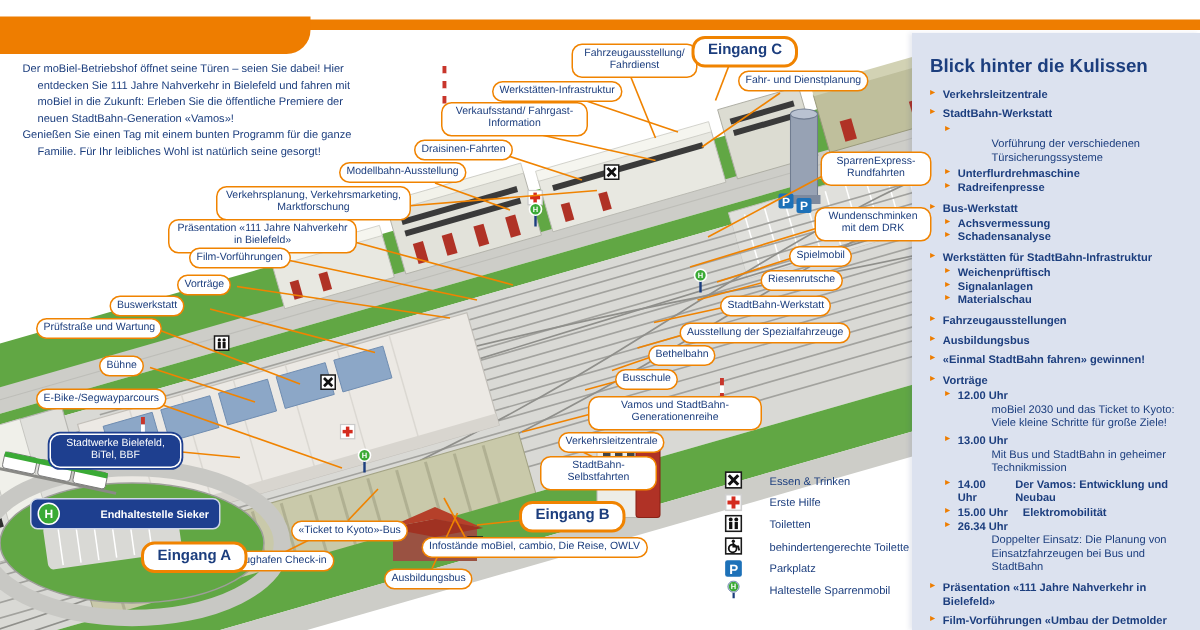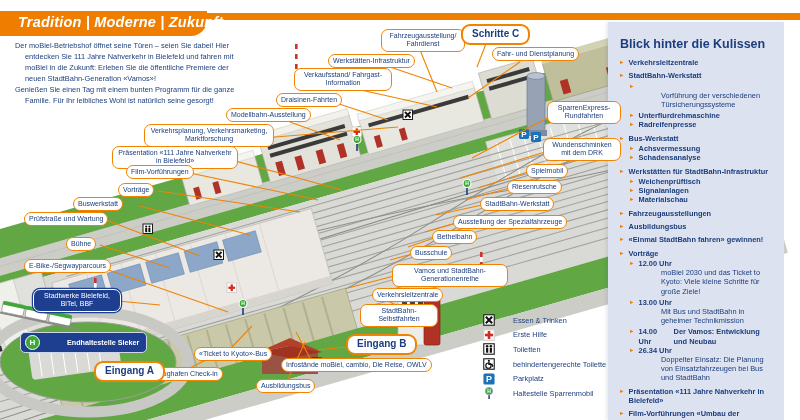--- a/index.html
+++ b/index.html
@@ -33,21 +33,21 @@
   .hstop .hcirc{width:13px;height:13px;border-radius:50%;background:#3AAA35;border:1.6px solid #fff;
                 color:#fff;font-size:8px;font-weight:bold;display:flex;align-items:center;
                 justify-content:center;box-shadow:0 0 0 1px #1E3F8F;}
   .hstop .hlabel{color:#fff;font-size:7.2px;font-weight:bold;white-space:nowrap;margin-left:22px;}
   
   .legend{position:absolute;left:483px;top:313px;z-index:4;}
   .lrow{display:flex;align-items:center;gap:18px;height:14.6px;}
   .lrow .ltxt{color:#1C3E7E;font-size:7.4px;white-space:nowrap;}
   .licon{width:12px;height:12px;flex:0 0 12px;}
   
-  .sidebar{position:absolute;left:608px;top:22px;width:176px;height:398px;background:#DCE2EF;
+  .sidebar{position:absolute;left:608px;top:22px;width:192px;height:398px;background:#DCE2EF;
            z-index:2;box-sizing:border-box;padding:15px 12px 0 11px;overflow:hidden;
            box-shadow:-2px 0 3px rgba(40,60,120,.10);}
   .sb-title{color:#1C3E7E;font-size:12.5px;font-weight:bold;margin:0 0 7px 1px;}
   .si{display:flex;align-items:flex-start;gap:4px;color:#1C3E7E;font-size:7.4px;line-height:9.2px;}
   .si .arr{color:#EE7D00;font-size:5.6px;line-height:9.2px;flex:0 0 auto;}
   .si.l1{font-weight:bold;margin:4.2px 0 1px 0;}
   .si.l2{font-weight:bold;margin:0 0 0 10px;}
   .si .inline{margin-left:6px;}
   .desc{color:#1C3E7E;font-size:7.4px;line-height:9.2px;margin:0 0 2px 42px;font-weight:normal;}
 </style>
@@ -335,29 +335,28 @@
       <line x1="310" y1="358" x2="296" y2="332"></line>
       <line x1="232" y1="347" x2="252" y2="326"></line>
       <line x1="288" y1="379" x2="305" y2="342"></line>
       <line x1="190" y1="368" x2="222" y2="352"></line>
       <line x1="107" y1="300" x2="160" y2="305"></line>
     </g>
   </svg>
 
   <div class="hdr-strip"></div>
   <div class="hdr-tab"></div>
-  <div class="hdr-title">Tradition | Moderne | Zukunft</div>
 
   <div class="intro">
     <p>Der moBiel-Betriebshof öffnet seine Türen – seien Sie dabei! Hier entdecken Sie 111 Jahre Nahverkehr in Bielefeld und fahren mit moBiel in die Zukunft: Erleben Sie die öffentliche Premiere der neuen StadtBahn-Generation «Vamos»!</p>
     <p>Genießen Sie einen Tag mit einem bunten Programm für die ganze Familie. Für Ihr leibliches Wohl ist natürlich seine gesorgt!</p>
   </div>
 
   <div class="callout wrap" style="left:381px;top:29px;width:74px">Fahrzeugausstellung/ Fahrdienst</div>
-  <div class="callout entrance" style="left:461px;top:24px">Schritte C</div>
+  <div class="callout entrance" style="left:461px;top:24px">Eingang C</div>
   <div class="callout" style="left:492px;top:47px">Fahr- und Dienstplanung</div>
   <div class="callout" style="left:328px;top:54px">Werkstätten-Infrastruktur</div>
   <div class="callout wrap" style="left:294px;top:68px;width:88px">Verkaufsstand/ Fahrgast-Information</div>
   <div class="callout" style="left:276px;top:93px">Draisinen-Fahrten</div>
   <div class="callout" style="left:226px;top:108px">Modellbahn-Ausstellung</div>
   <div class="callout wrap" style="left:144px;top:124px;width:120px">Verkehrsplanung, Verkehrsmarketing, Marktforschung</div>
   <div class="callout wrap" style="left:112px;top:146px;width:116px">Präsentation «111 Jahre Nahverkehr in Bielefeld»</div>
   <div class="callout" style="left:126px;top:165px">Film-Vorführungen</div>
   <div class="callout" style="left:118px;top:183px">Vorträge</div>
   <div class="callout" style="left:73px;top:197px">Buswerkstatt</div>
@@ -519,20 +518,25 @@
         <span>13.00 Uhr</span>
       </div>
     <div class="desc">Mit Bus und StadtBahn in geheimer Technikmission</div>
     <div class="si l2">
         <span class="arr">►</span>
         <span>14.00 Uhr</span>
         <span class="inline">Der Vamos: Entwicklung und Neubau</span>
       </div>
     <div class="si l2">
         <span class="arr">►</span>
+        <span>15.00 Uhr</span>
+        <span class="inline">Elektromobilität</span>
+      </div>
+    <div class="si l2">
+        <span class="arr">►</span>
         <span>26.34 Uhr</span>
       </div>
     <div class="desc">Doppelter Einsatz: Die Planung von Einsatzfahrzeugen bei Bus und StadtBahn</div>
     <div class="si l1">
         <span class="arr">►</span>
         <span>Präsentation «111 Jahre Nahverkehr in Bielefeld»</span>
       </div>
     <div class="si l1">
         <span class="arr">►</span>
         <span>Film-Vorführungen «Umbau der Detmolder Straße» und «Entwicklung und Bau des Vamos»</span>

